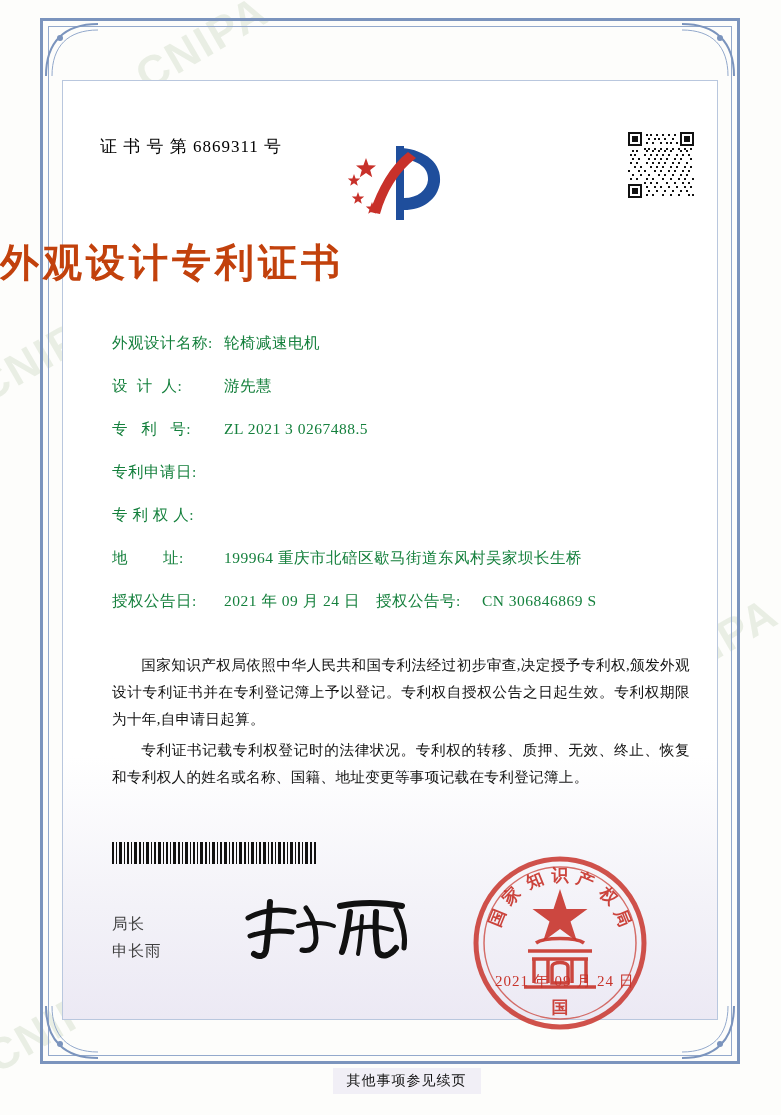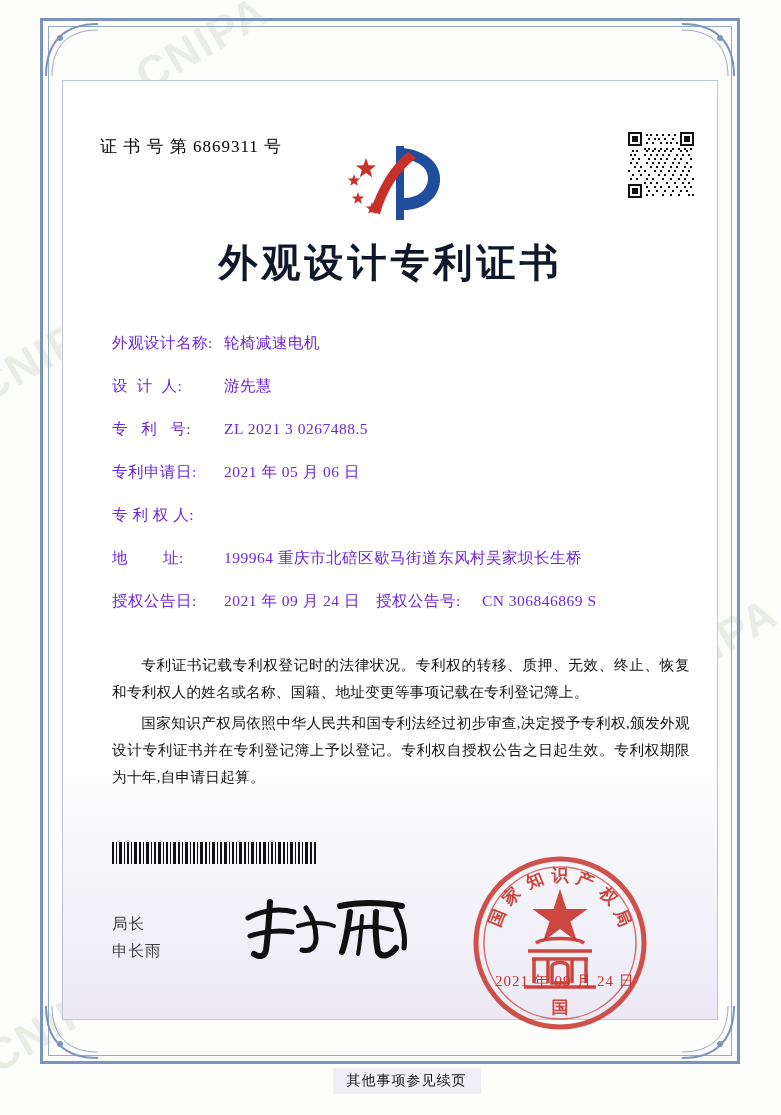--- a/index.html
+++ b/index.html
@@ -100,41 +100,41 @@
     left: 330px;
     top: 140px;
     width: 130px;
     height: 85px;
   }
   .title {
     position: absolute;
     left: 0;
     right: 0;
     top: 236px;
-    text-align: center;
+    text-align: left;
     font-size: 39px;
     font-weight: bold;
     letter-spacing: 4px;
-    color: #0f172a;
+    color: #c2410c;
     font-family: "DejaVu Serif", "Liberation Serif", serif;
   }
 
   
   .fields {
     position: absolute;
     left: 112px;
     top: 333px;
     width: 580px;
   }
   .row {
     display: flex;
     align-items: baseline;
     margin-bottom: 22px;
     font-size: 15.5px;
-    color: #6d28d9;
+    color: #15803d;
     letter-spacing: 0.5px;
   }
   .row .lab {
     width: 112px;
     flex: 0 0 112px;
     white-space: pre;
   }
   .row .val { flex: 1; }
   .row.double .lab2 {
     width: 106px;
@@ -439,40 +439,39 @@
     <div class="row">
       <div class="lab">设  计  人:</div>
       <div class="val">游先慧</div>
     </div>
     <div class="row">
       <div class="lab">专   利   号:</div>
       <div class="val">ZL 2021 3 0267488.5</div>
     </div>
     <div class="row">
       <div class="lab">专利申请日:</div>
-      <div class="val">2021 年 05 月 06 日</div>
     </div>
     <div class="row">
       <div class="lab">专 利 权 人:</div>
     </div>
     <div class="row">
       <div class="lab">地        址:</div>
       <div class="val">199964 重庆市北碚区歇马街道东风村吴家坝长生桥</div>
     </div>
     <div class="row double">
       <div class="lab">授权公告日:</div>
       <div>2021 年 09 月 24 日</div>
       <div class="lab2">授权公告号:</div>
       <div>CN 306846869 S</div>
     </div>
   </div>
 
   <div class="paras">
+    <p>国家知识产权局依照中华人民共和国专利法经过初步审查,决定授予专利权,颁发外观设计专利证书并在专利登记簿上予以登记。专利权自授权公告之日起生效。专利权期限为十年,自申请日起算。</p>
     <p>专利证书记载专利权登记时的法律状况。专利权的转移、质押、无效、终止、恢复和专利权人的姓名或名称、国籍、地址变更等事项记载在专利登记簿上。</p>
-    <p>国家知识产权局依照中华人民共和国专利法经过初步审查,决定授予专利权,颁发外观设计专利证书并在专利登记簿上予以登记。专利权自授权公告之日起生效。专利权期限为十年,自申请日起算。</p>
   </div>
 
   <svg class="barcode" viewBox="0 0 205 22" shape-rendering="crispEdges">
     <g fill="#111">
       <rect x="0" y="0" width="2" height="22"></rect>
         <rect x="4" y="0" width="1" height="22"></rect>
       <rect x="7" y="0" width="3" height="22"></rect>
         <rect x="12" y="0" width="1" height="22"></rect>
       <rect x="15" y="0" width="2" height="22"></rect>
         <rect x="19" y="0" width="1" height="22"></rect>

